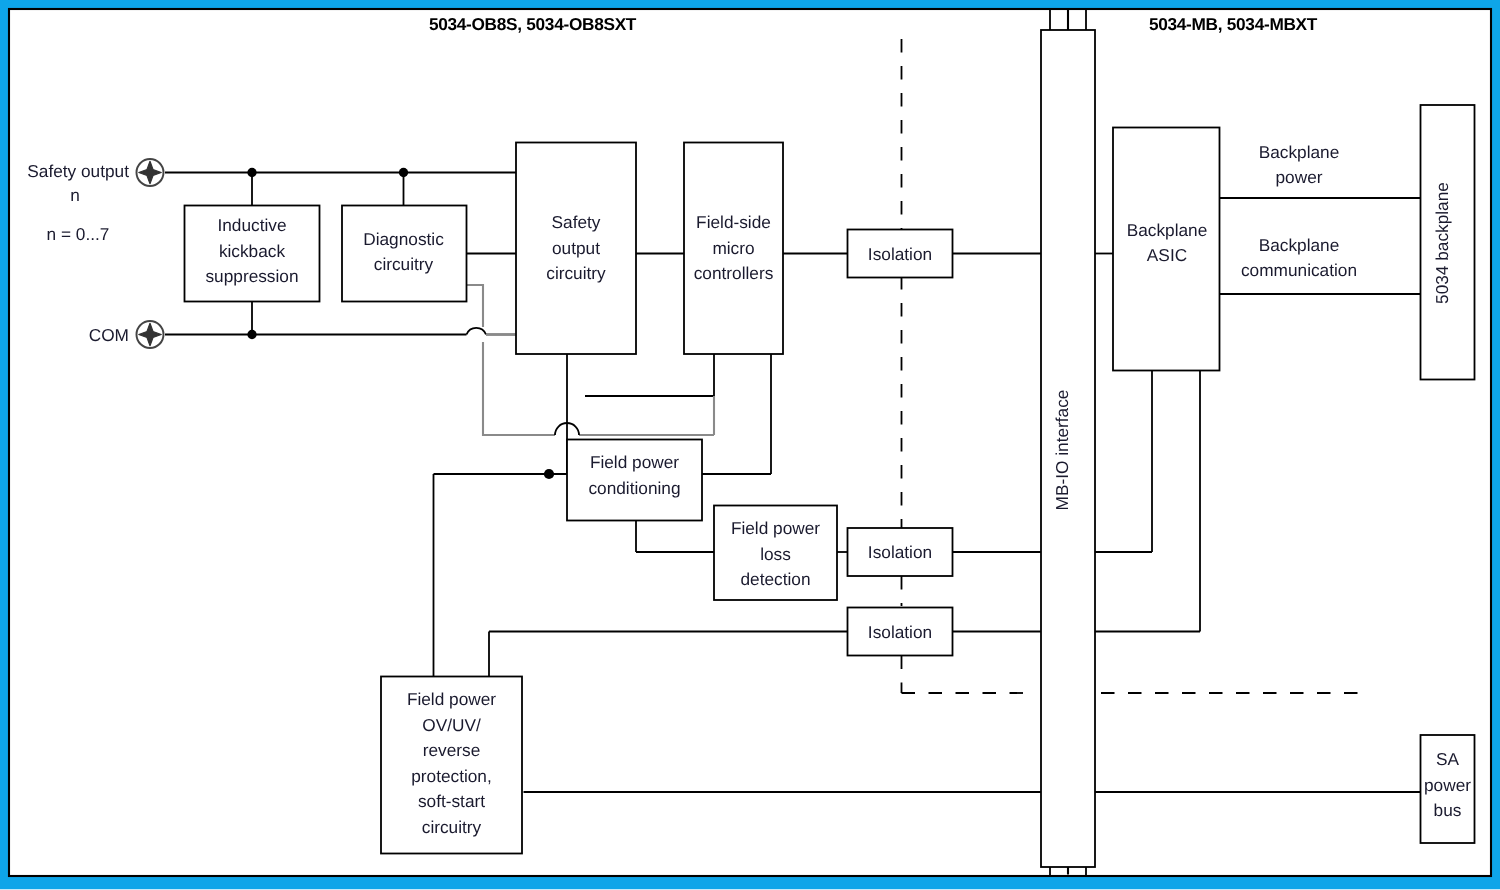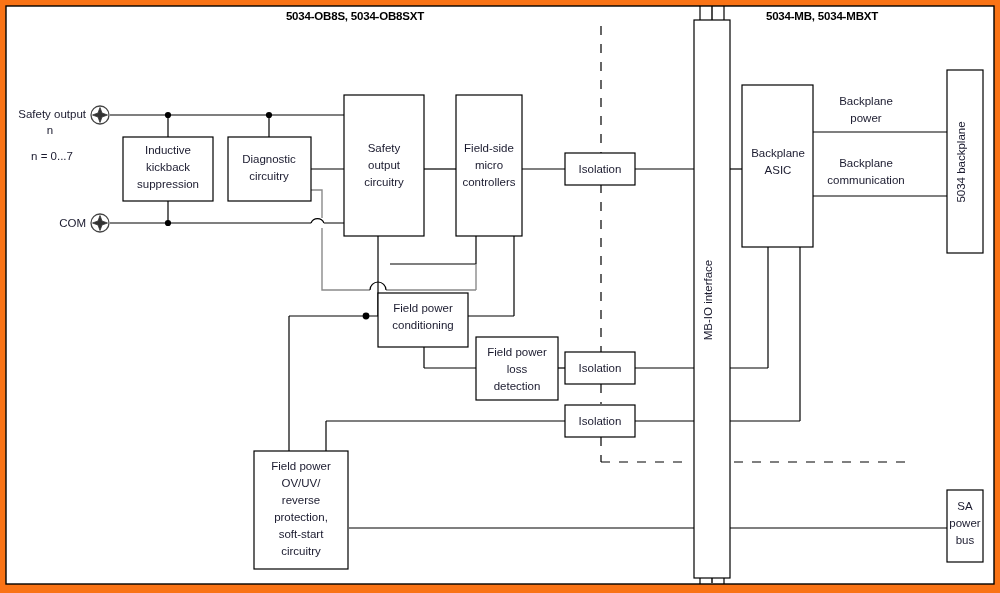--- a/index.html
+++ b/index.html
@@ -1,17 +1,17 @@
 <!DOCTYPE html>
 <html><head>
 <meta charset="utf-8">
 <style>
   html,body{margin:0;padding:0;background:#ffffff;}
   body{font-family:"Liberation Sans", sans-serif;}
-  #stage{position:relative;width:1000px;height:593px;background:#f97316;overflow:hidden;}
+  #stage{position:relative;width:1000px;height:593px;background:#0ea5e9;overflow:hidden;}
   #diagram{position:absolute;left:0;top:0;width:1000px;height:593px;}
   svg text{font-family:"Liberation Sans", sans-serif;fill:#1a1a2e;}
   .blabel{font-size:11.5px;}
   .hdr{font-size:11.5px;font-weight:bold;letter-spacing:-0.2px;fill:#000;}
   .wirelabel{font-size:11.5px;}
   .termlabel{font-size:11.5px;}
 </style>
 </head>
 <body>
 

